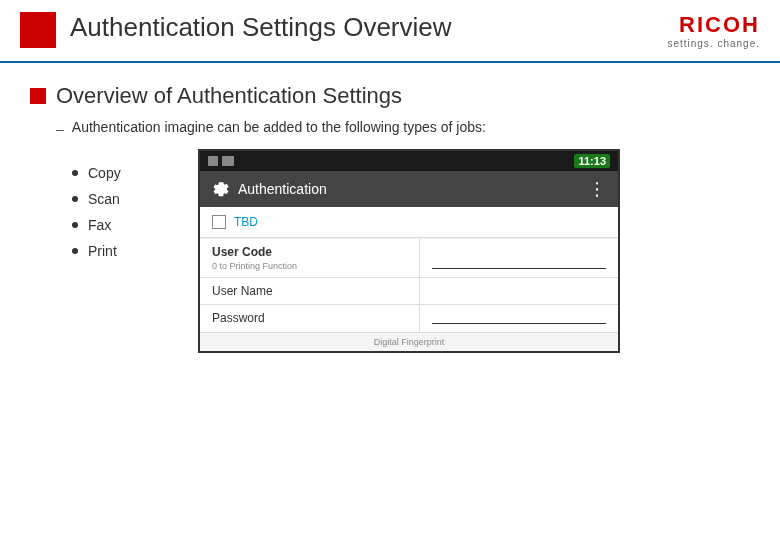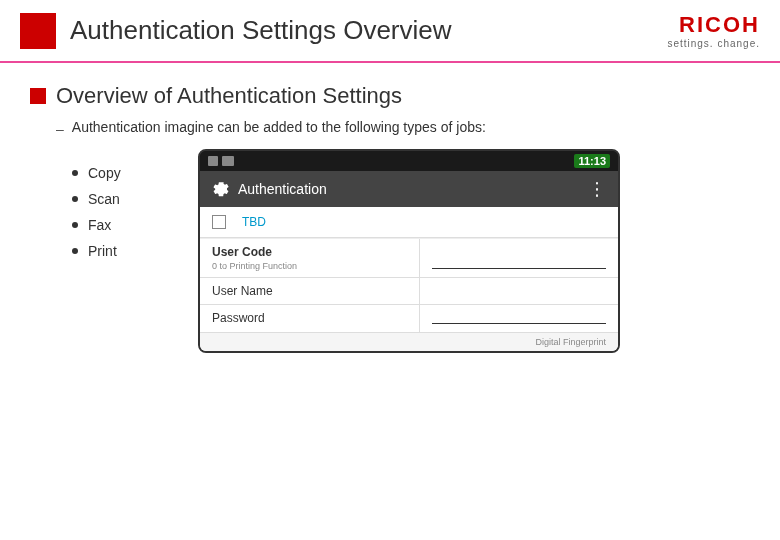--- a/index.html
+++ b/index.html
@@ -7,23 +7,23 @@
       width: 780px;
       height: 540px;
       background: #ffffff;
       font-family: Arial, sans-serif;
       overflow: hidden;
     }
 
     
     .header {
       display: flex;
-      align-items: center;
+      align-items: flex-start;
       padding: 12px 20px;
-      border-bottom: 2px solid #ec4899;
+      border-bottom: 2px solid #0369a1;
       background: #ffffff;
     }
     .header-logo-icon {
       width: 36px;
       height: 36px;
       background: #cc0000;
       margin-right: 14px;
       flex-shrink: 0;
     }
     .header-title {
@@ -119,21 +119,21 @@
       background: #333333;
       border-radius: 50%;
       margin-right: 10px;
       flex-shrink: 0;
     }
 
     
     .phone-mockup {
       width: 422px;
       background: #1a1a1a;
-      border-radius: 8px;
+      border-radius: 0;
       overflow: hidden;
       border: 2px solid #333;
       font-family: Arial, sans-serif;
     }
 
     
     .status-bar {
       display: flex;
       justify-content: space-between;
       align-items: center;
@@ -205,21 +205,21 @@
     .form-row-label {
       font-size: 12px;
       color: #333333;
       width: 140px;
       flex-shrink: 0;
     }
     .form-row-content {
       display: flex;
       align-items: center;
       flex: 1;
-      gap: 16px;
+      gap: 8px;
     }
     .checkbox-box {
       width: 14px;
       height: 14px;
       border: 1px solid #888888;
       background: #ffffff;
       flex-shrink: 0;
     }
     .tbd-label {
       color: #0099cc;
@@ -258,21 +258,21 @@
       width: 100%;
       height: 1px;
       background: #333333;
       margin-top: 10px;
     }
 
     
     .form-footer {
       background: #f5f5f5;
       display: flex;
-      justify-content: flex-end;
+      justify-content: center;
       padding: 4px 12px;
     }
     .form-footer-text {
       font-size: 9px;
       color: #888888;
     }
   </style>
 </head>
 <body>
 

